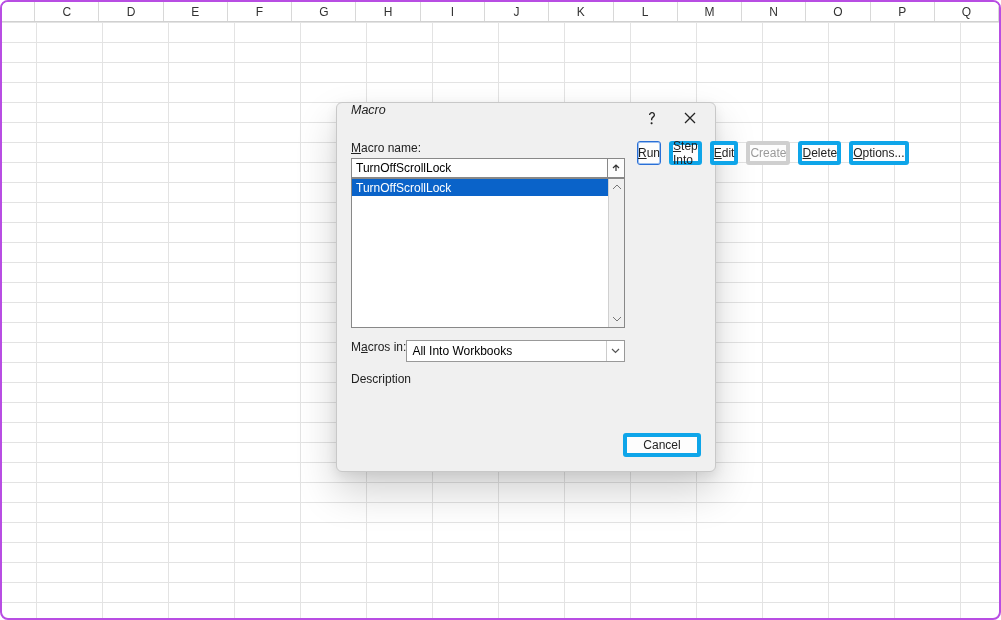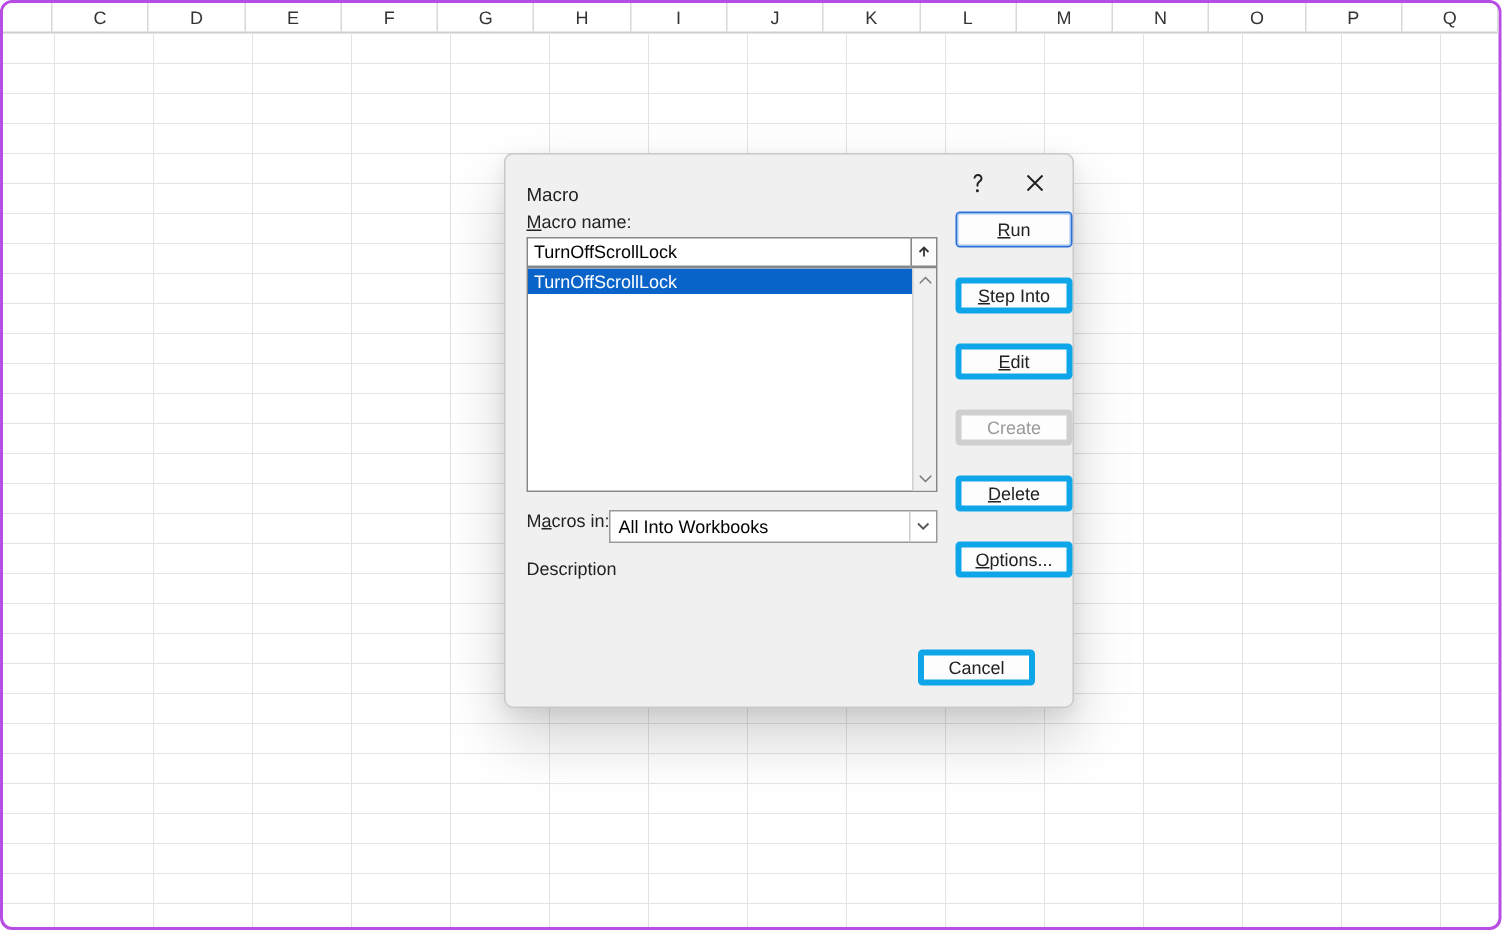--- a/index.html
+++ b/index.html
@@ -56,23 +56,24 @@
     left: 334px;
     top: 100px;
     width: 380px;
     background: #f0f0f0;
     border: 1px solid #c8c8c8;
     border-radius: 6px;
     box-shadow: 0 20px 40px rgba(0,0,0,0.18), 0 4px 12px rgba(0,0,0,0.08);
   }
   .titlebar {
     display: flex;
-    align-items: flex-end;
+    align-items: flex-start;
     height: 34px;
     padding: 0 6px 0 14px;
+    font-style: italic;
   }
   .titlebar .title {
     flex: 1;
     font-size: 12.5px;
     color: #222;
   }
   .title-btn {
     width: 38px;
     height: 30px;
     display: flex;
@@ -81,21 +82,21 @@
     color: #222;
   }
   .title-btn svg { display: block; }
 
   .body {
     display: flex;
     padding: 4px 0 14px 14px;
     gap: 12px;
   }
   .left-col { flex: 1; }
-  .right-col { width: 78px; display: flex; flex-direction: column; gap: 20px; }
+  .right-col { width: 78px; display: flex; flex-direction: row; gap: 8px; }
 
   .label {
     font-size: 12px;
     color: #222;
     margin-bottom: 3px;
   }
 
   .name-row { display: flex; }
   .name-input {
     flex: 1;
@@ -209,21 +210,21 @@
   }
   .btn.default {
     border: 1.5px solid #2a6fd6;
     box-shadow: inset 0 0 0 1px #9cc0f0;
   }
   .btn.disabled { color: #9a9a9a; border-color:#cfcfcf;align-items:center; }
 
   .footer {
     display: flex;
     justify-content: flex-end;
-    padding: 0 25px 14px 14px;
+    padding: 0 14px 14px 14px;
     margin-top: 30px;
   }
 
   .mn { text-decoration: underline; }
 </style>
 </head>
 <body>
 
 <div class="sheet">
   <div class="col-headers" id="colhdrs">

